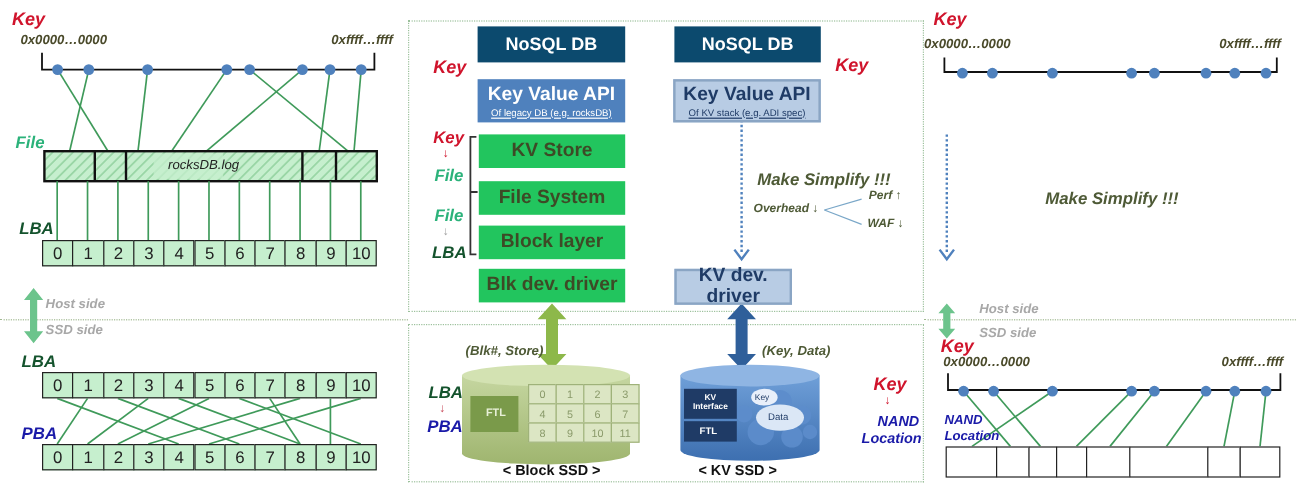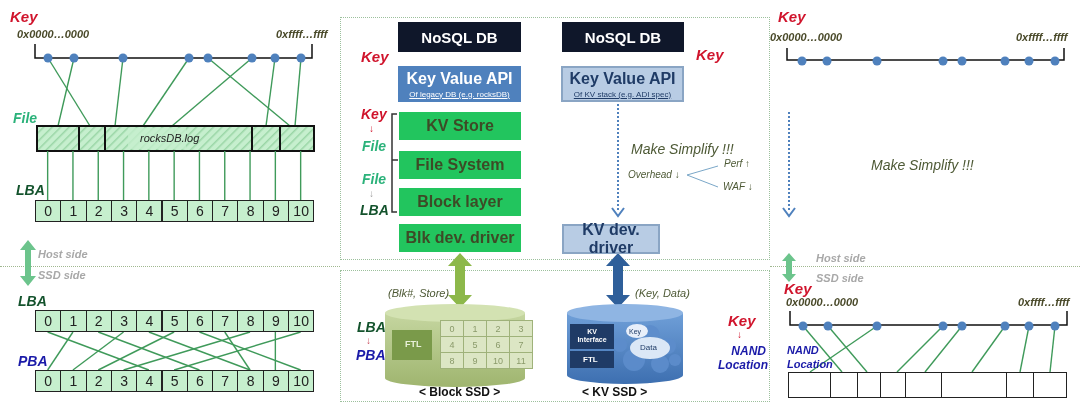--- a/index.html
+++ b/index.html
@@ -6,23 +6,23 @@
   body { width:1080px; height:406px; position:relative; overflow:hidden;
          font-family:"Liberation Sans", sans-serif; }
   #stage { position:absolute; left:0; top:0; width:1080px; height:406px; }
   .t { position:absolute; white-space:nowrap; line-height:1; }
   .key-red { color:#d0142c; font-weight:bold; font-style:italic; font-size:15px; }
   .file-green { color:#2bb27a; font-weight:bold; font-style:italic; font-size:14px; }
   .lba-red { color:#14532d; font-weight:bold; font-style:italic; font-size:14px; }
   .pba-blue { color:#1a1aa8; font-weight:bold; font-style:italic; font-size:14px; }
   .hex { color:#4a4a2a; font-style:italic; font-size:11px; font-weight:bold; }
   .side { color:#a8a8a8; font-style:italic; font-size:11px; font-weight:bold; }
-  .olive { color:#4e5a36; font-weight:normal; font-style:italic;text-align:right; }
+  .olive { color:#4e5a36; font-weight:bold; font-style:italic;text-align:right; }
   .box { position:absolute; display:flex; flex-direction:column; align-items:center; justify-content:center; box-sizing:border-box; text-align:center; }
-  .nosql { background:#0f172a; color:#fff; font-weight:bold; font-size:15px; }
+  .nosql { background:#0c4a6e; color:#fff; font-weight:bold; font-size:15px; }
   .kvapi-legacy { background:#4f81bd; color:#fff; }
   .kvapi-kv { background:#b8cce4; color:#1f3b66; border:2px solid #8aa5c4; }
   .layer { background:#22c55e; color:#3d4a26; font-weight:bold; font-size:16px; }
   .kvdrv { background:#b8cce4; color:#1f3b66; font-weight:bold; font-size:16px; border:2px solid #8aa5c4; }
   .api-title { font-weight:bold; font-size:16px; }
   .api-sub { font-size:8px; text-decoration:underline; margin-top:2px; }
   .cell { position:absolute; box-sizing:border-box; border:1px solid #222; background:#c6efce; color:#222; font-size:14px; display:flex; align-items:center; justify-content:center; }
   .nand-cell { position:absolute; box-sizing:border-box; border:1.5px solid #222; background:#fff; }
   .ftl-cell { position:absolute; box-sizing:border-box; border:1px solid #9fb27a; color:#8a9a6a; font-size:9px; display:flex; align-items:center; justify-content:center; background:#dce6c4; }
   .dash-h { position:absolute; height:0; border-top:1px dotted #a0b890; }

